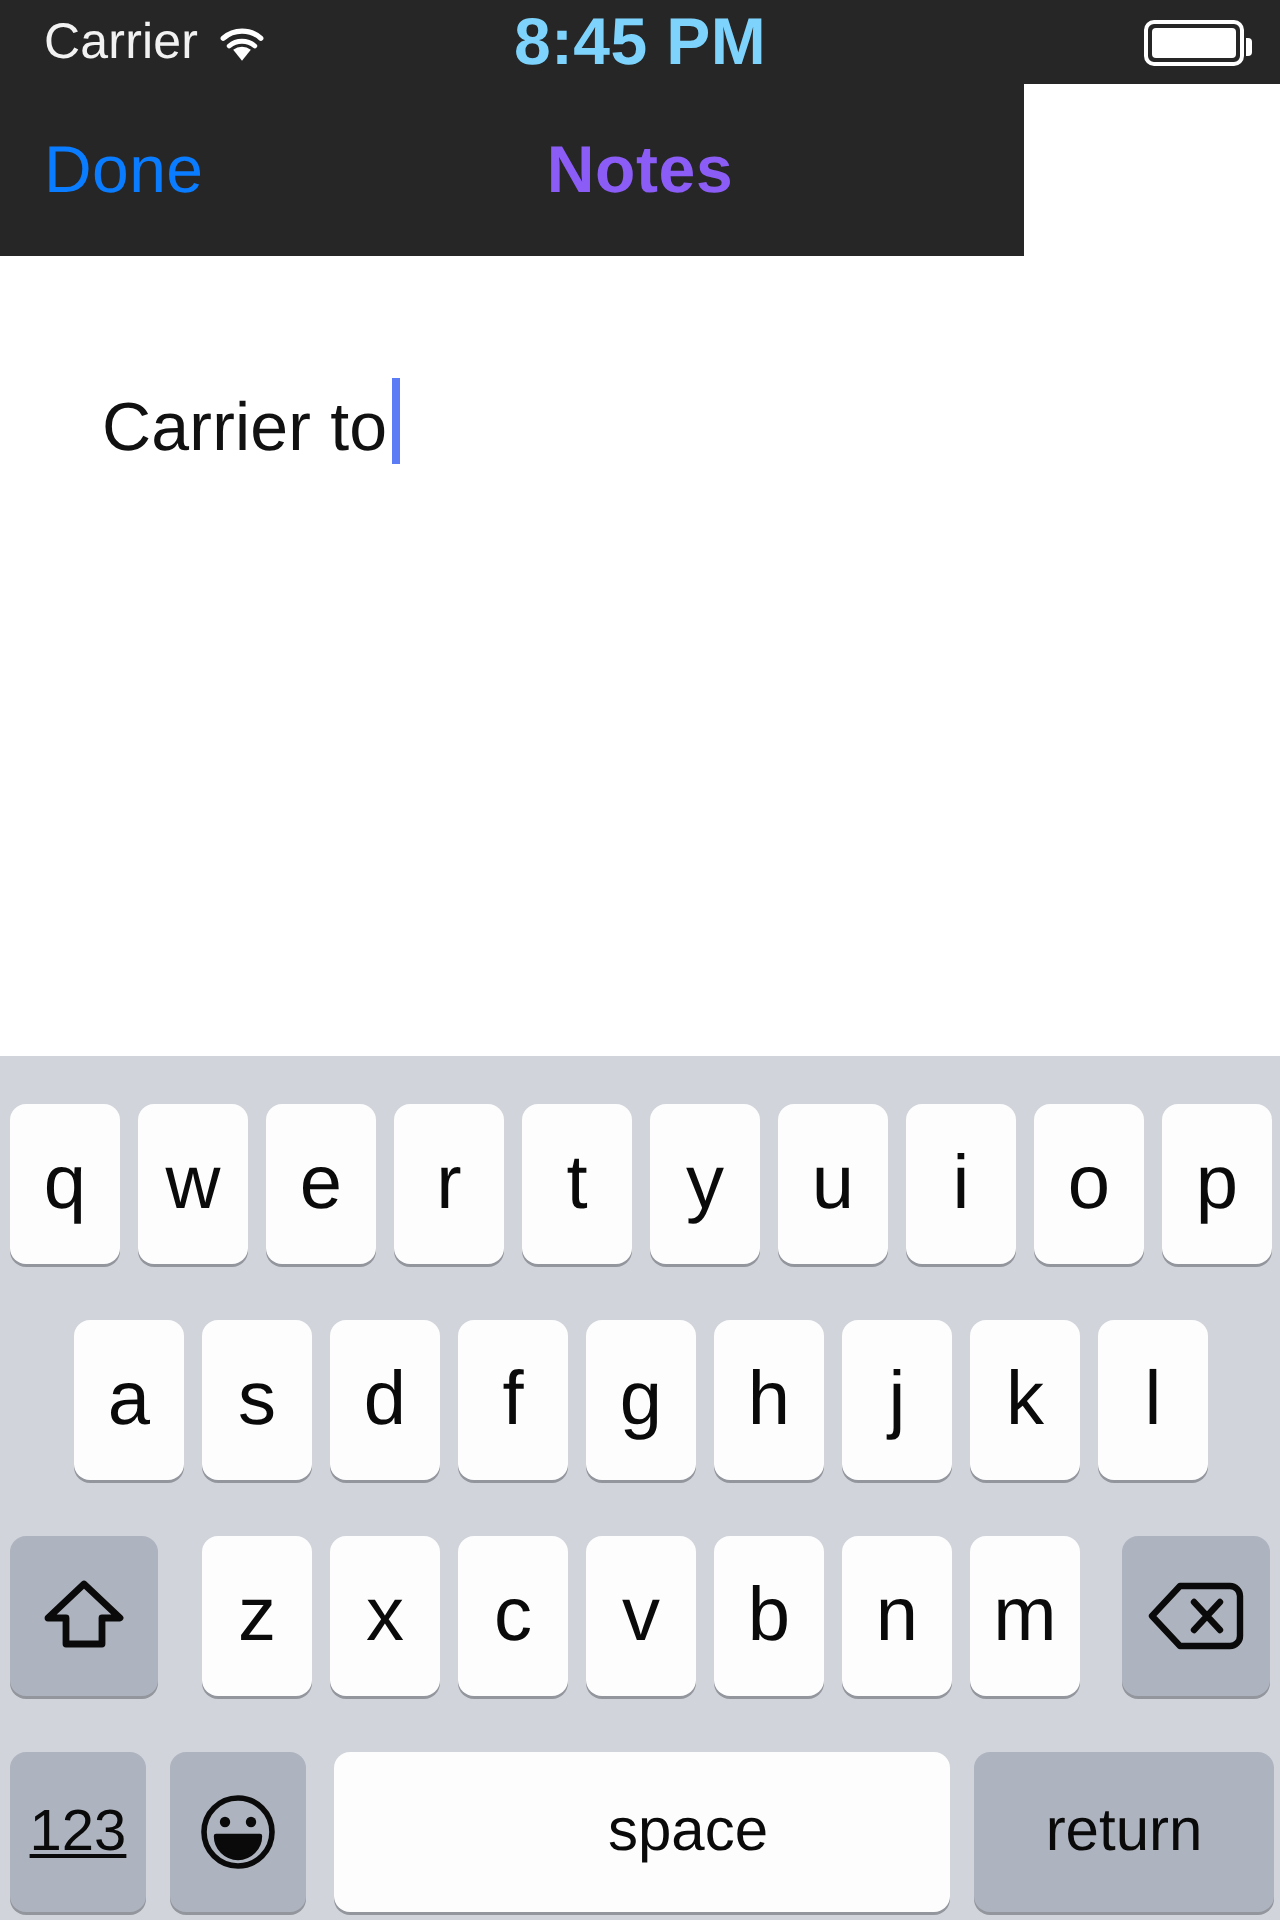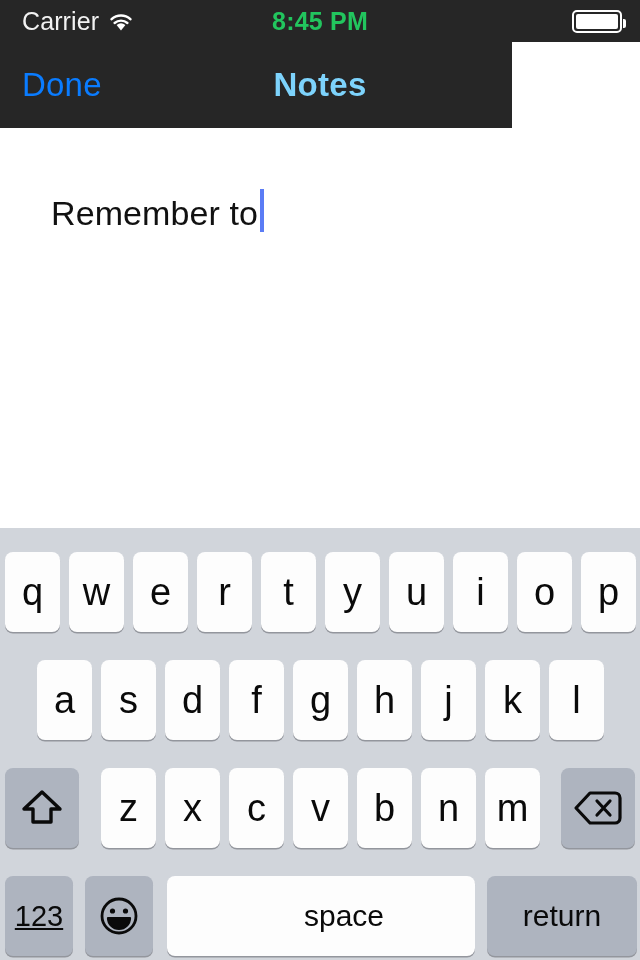--- a/index.html
+++ b/index.html
@@ -49,23 +49,23 @@
     margin-top: 2px;
   }
   .sb-time {
     position: absolute;
     left: 0; top: 0;
     width: 640px;
     height: 42px;
     display: flex;
     align-items: center;
     justify-content: center;
-    font-size: 25px;
+    font-size: 33px;
     font-weight: bold;
-    color: #22c55e;
+    color: #7dd3fc;
     letter-spacing: 0.2px;
   }
   .sb-right {
     position: absolute;
     right: 18px; top: 0;
     height: 42px;
     display: flex;
     align-items: center;
   }
   .battery {
@@ -116,21 +116,21 @@
   #nav-title {
     position: absolute;
     left: 0; top: 0;
     width: 640px;
     height: 86px;
     display: flex;
     align-items: center;
     justify-content: center;
     font-size: 33px;
     font-weight: bold;
-    color: #7dd3fc;
+    color: #8b5cf6;
     letter-spacing: 0.3px;
   }
 
   
   #note-area {
     position: absolute;
     left: 0; top: 128px;
     width: 640px;
     height: 400px;
     background: #ffffff;
@@ -234,21 +234,21 @@
     </div>
   </div>
 
   <div id="nav-bar">
     <div id="nav-done">Done</div>
     <div id="nav-title">Notes</div>
   </div>
 
   <div id="note-area">
     <div id="note-text-wrap">
-      <span id="note-text">Remember to</span>
+      <span id="note-text">Carrier to</span>
       <span id="note-caret"></span>
     </div>
   </div>
 
   <div id="keyboard">
 
     <div class="kb-row" id="kb-row-1">
       <div class="key k-w55" style="left:5px;">q</div>
       <div class="key k-w55" style="left:69px;">w</div>
       <div class="key k-w55" style="left:133px;">e</div>

